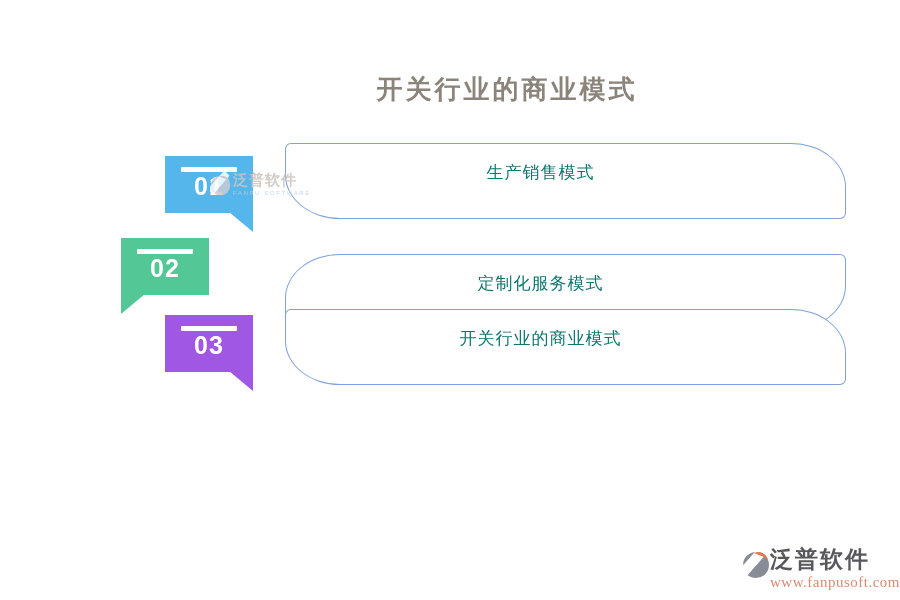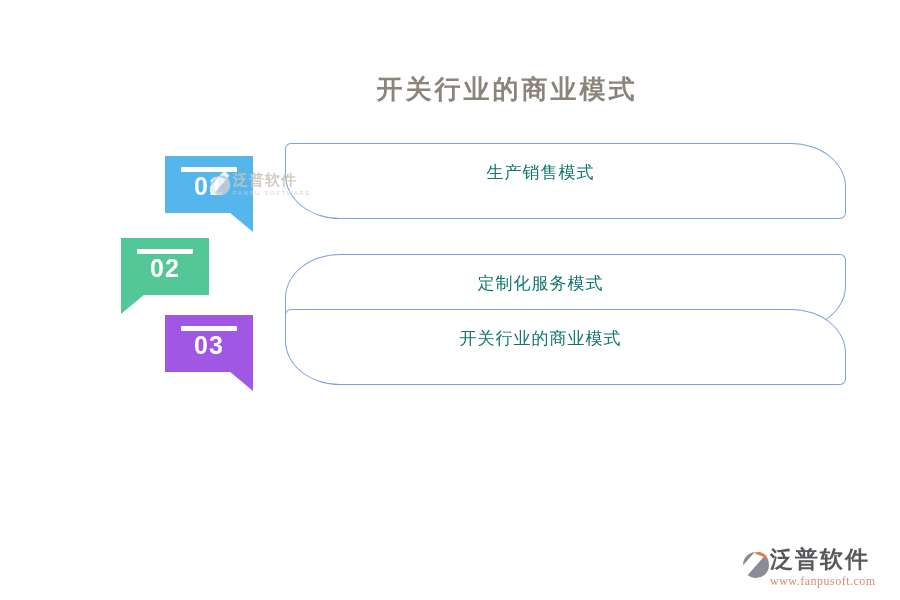--- a/index.html
+++ b/index.html
@@ -63,21 +63,21 @@
     font-family:"Liberation Sans",sans-serif;
   }
   
   .footer-logo{position:absolute;left:742px;top:546px;display:flex;align-items:flex-start;}
   .fl-icon{width:28px;height:32px;margin-top:2px;}
   .fl-name{
     font-family:"Liberation Serif",serif;font-weight:bold;
     font-size:23px;letter-spacing:2px;color:#57575c;line-height:1.2;
   }
   .fl-url{
-    font-family:"Liberation Serif",serif;font-size:12px;color:#dc8970;
+    font-family:"Liberation Serif",serif;font-size:15px;color:#dc8970;
     letter-spacing:0.5px;line-height:1;margin-top:1px;
   }
 </style>
 </head>
 <body>
 
 <div class="canvas">
 
   <h1 class="title">开关行业的商业模式</h1>
 

